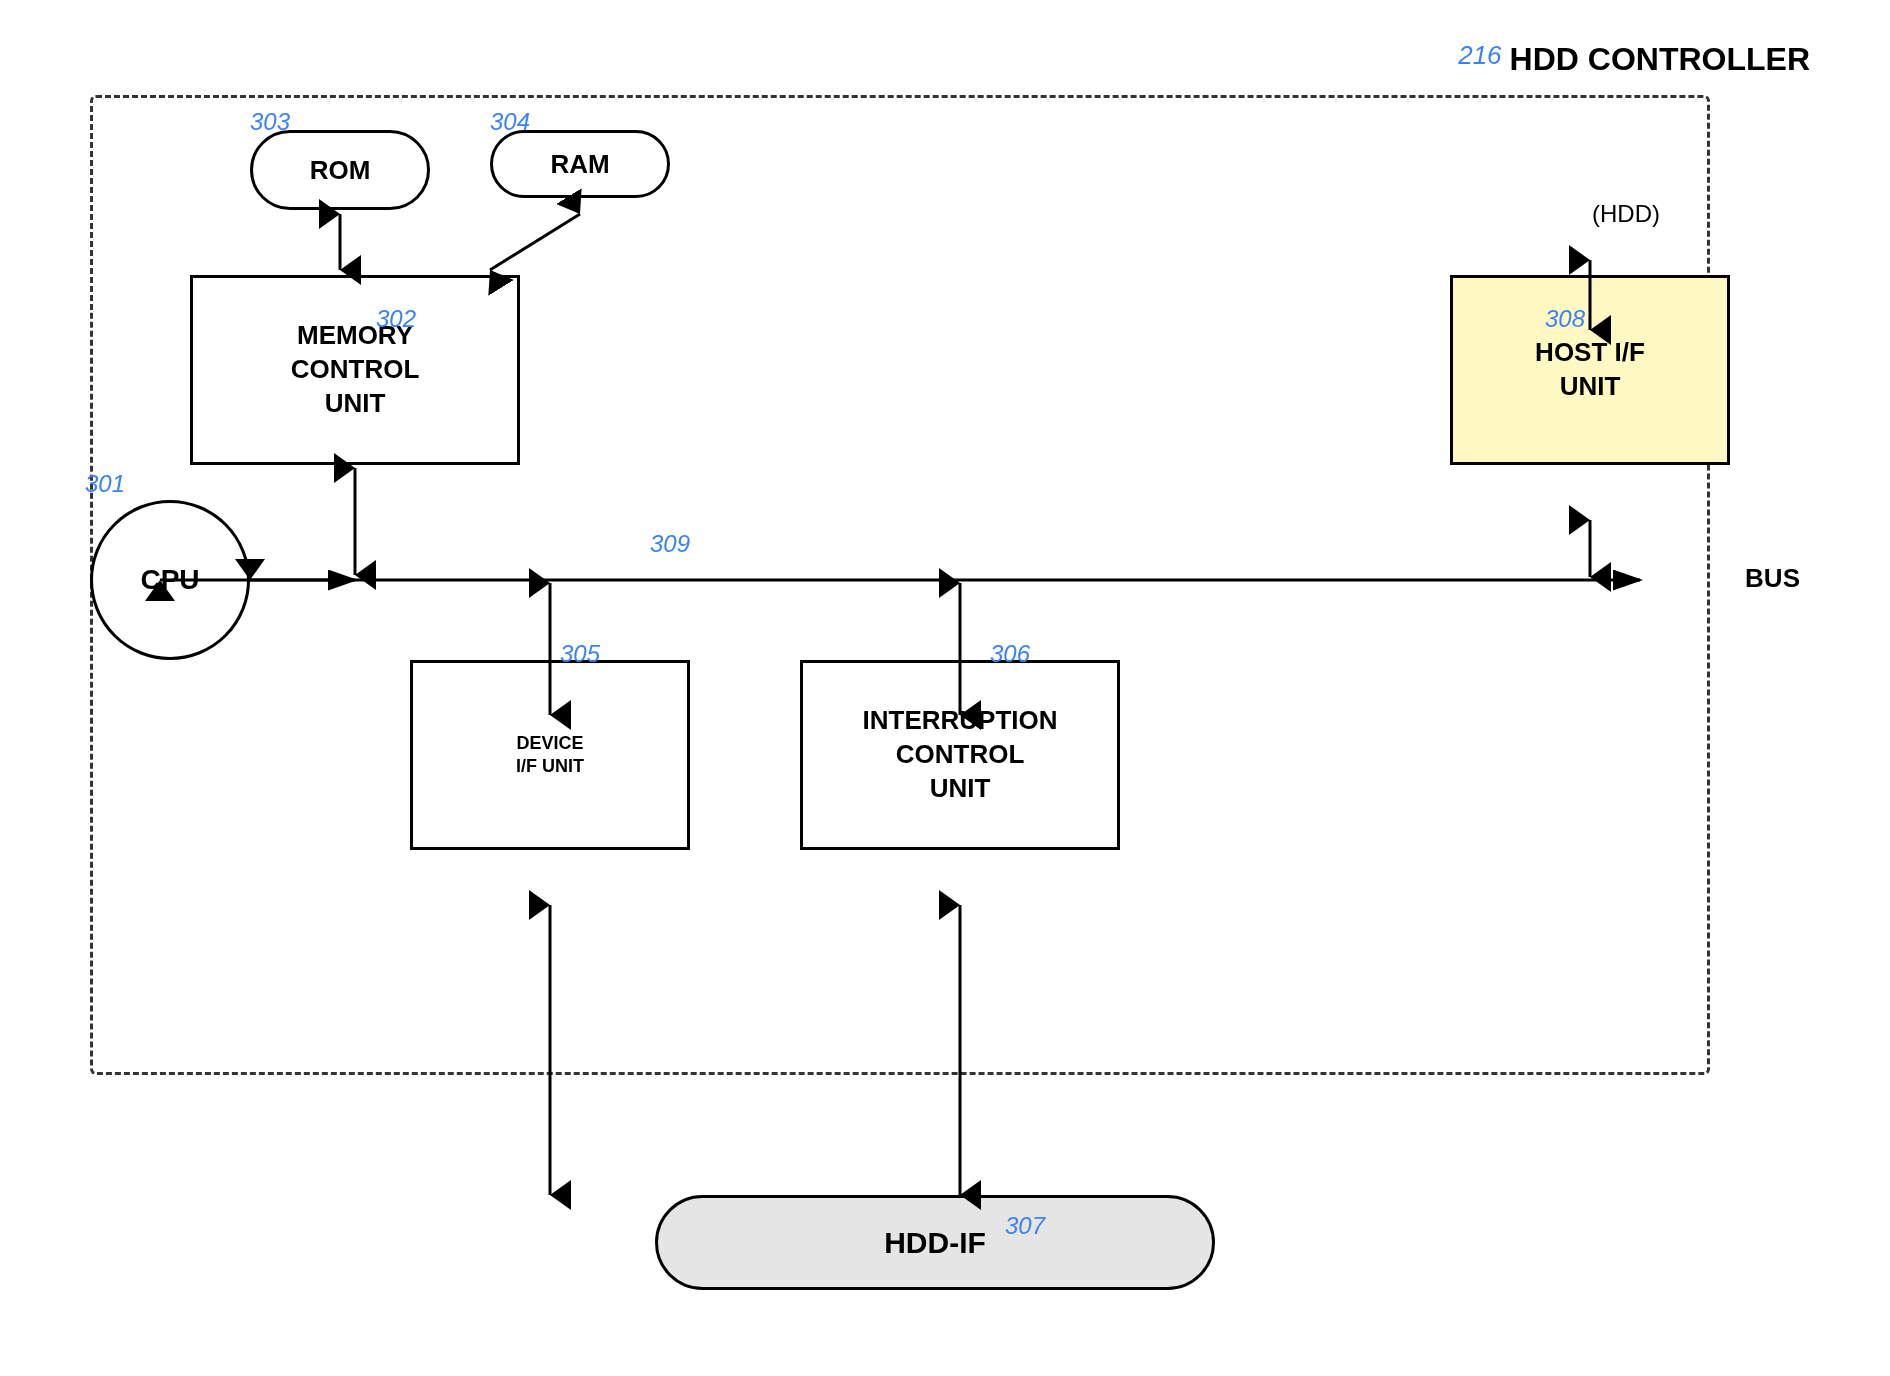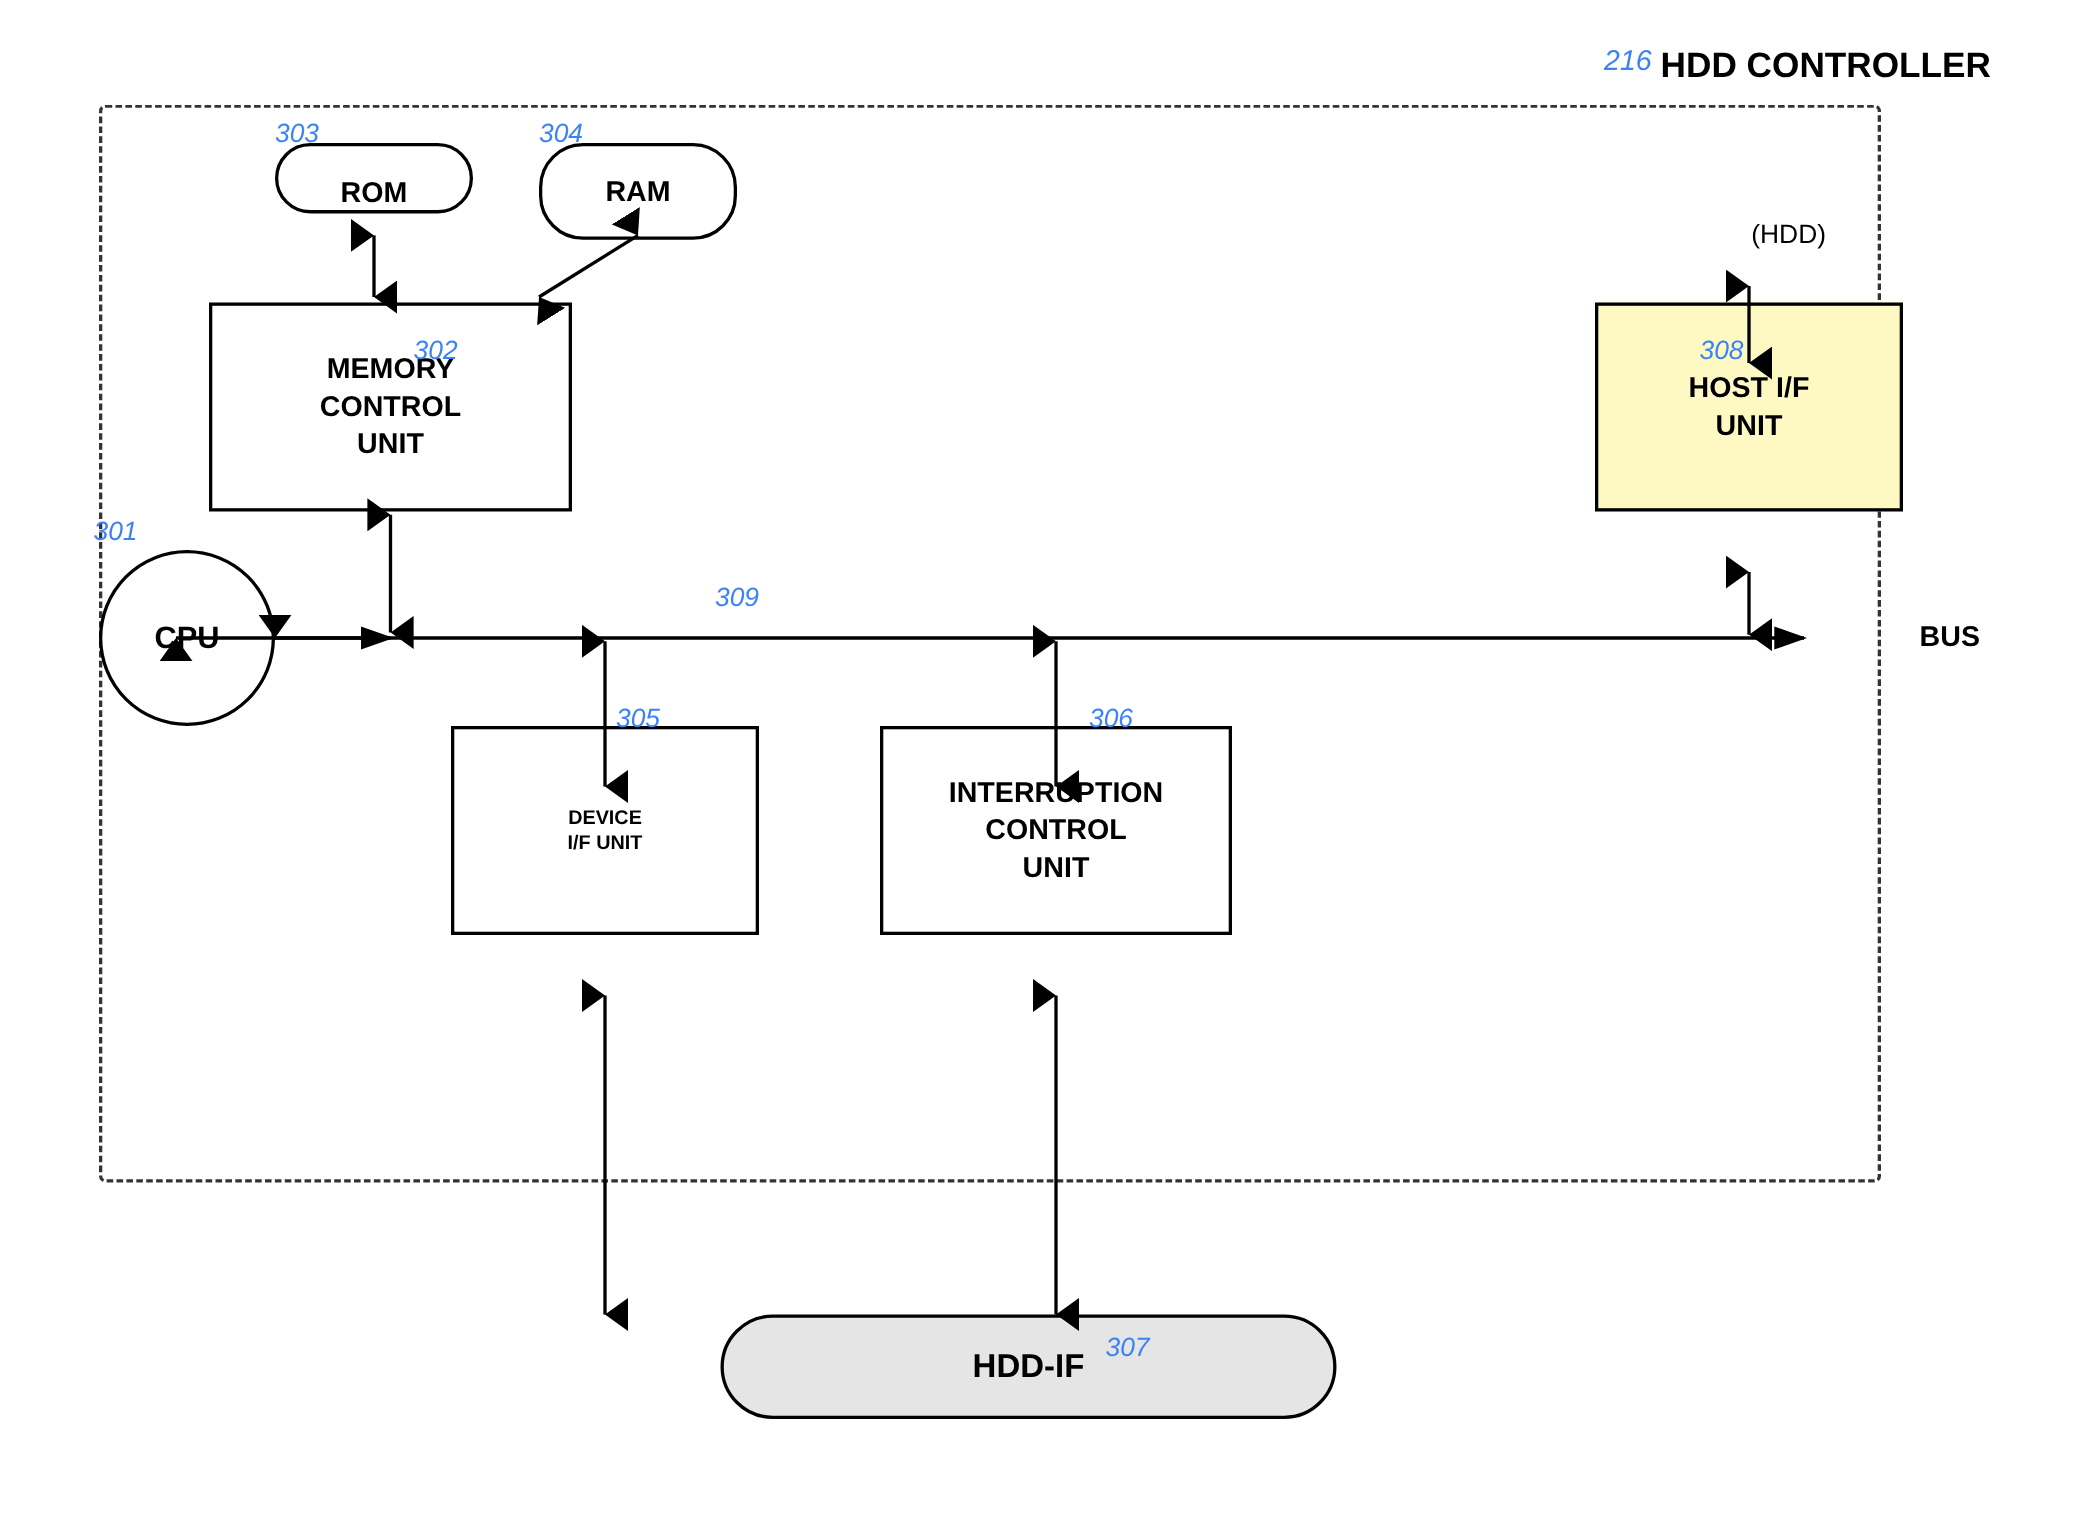--- a/index.html
+++ b/index.html
@@ -30,38 +30,38 @@
       border: 3px dashed #333;
       border-radius: 6px;
     }
 
     
     .rom-box {
       position: absolute;
       top: 90px;
       left: 190px;
       width: 180px;
-      height: 64px;
+      height: 80px;
       border: 3px solid #000;
       border-radius: 40px;
       display: flex;
-      align-items: flex-end;
+      align-items: center;
       justify-content: center;
       font-size: 26px;
       font-weight: bold;
       background: #fff;
     }
 
     
     .ram-box {
       position: absolute;
       top: 90px;
       left: 430px;
       width: 180px;
-      height: 88px;
+      height: 68px;
       border: 3px solid #000;
       border-radius: 40px;
       display: flex;
       align-items: center;
       justify-content: center;
       font-size: 26px;
       font-weight: bold;
       background: #fff;
     }
 

